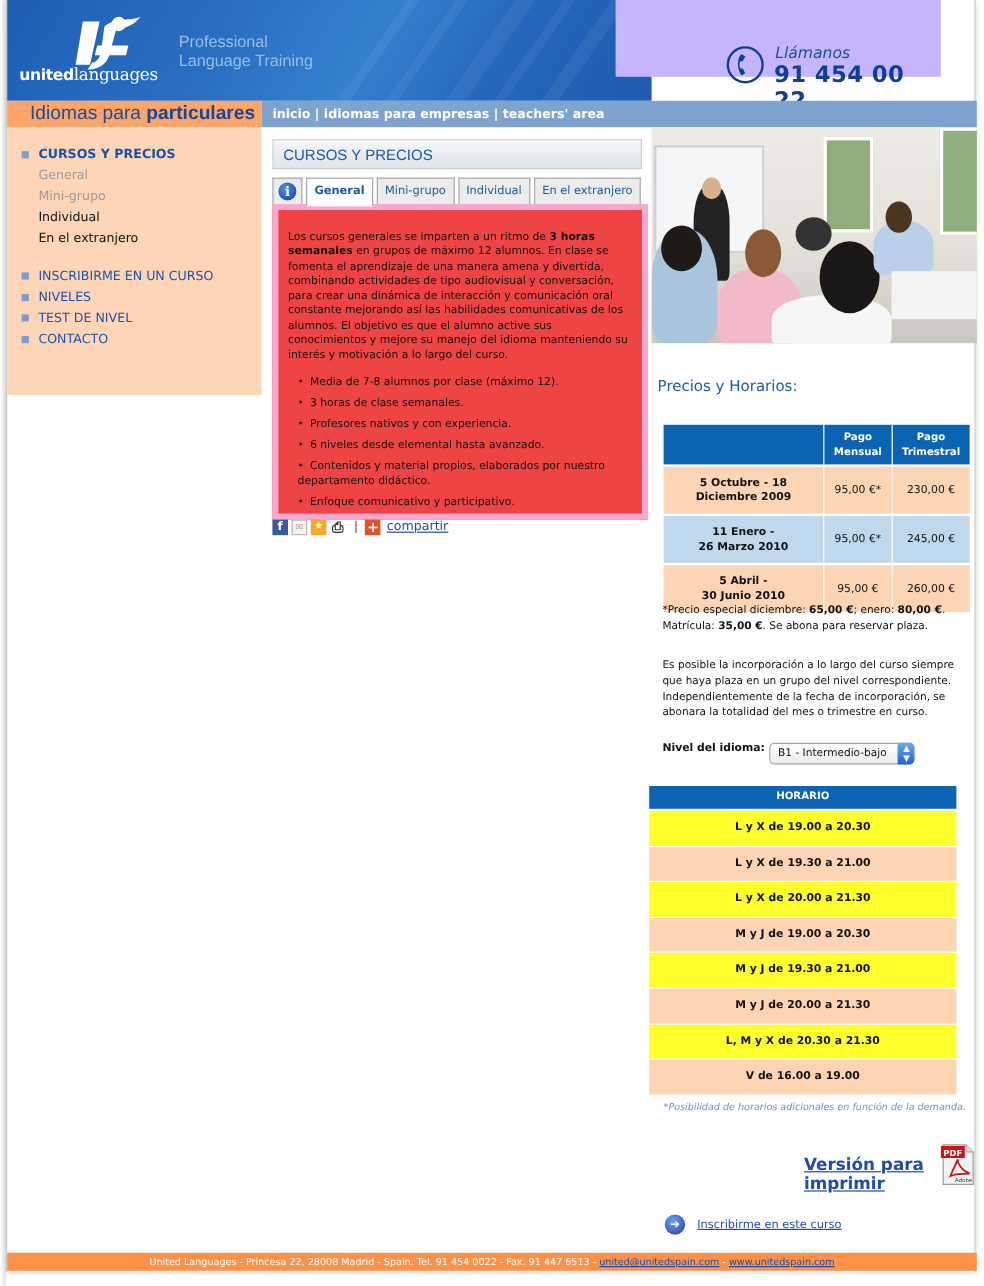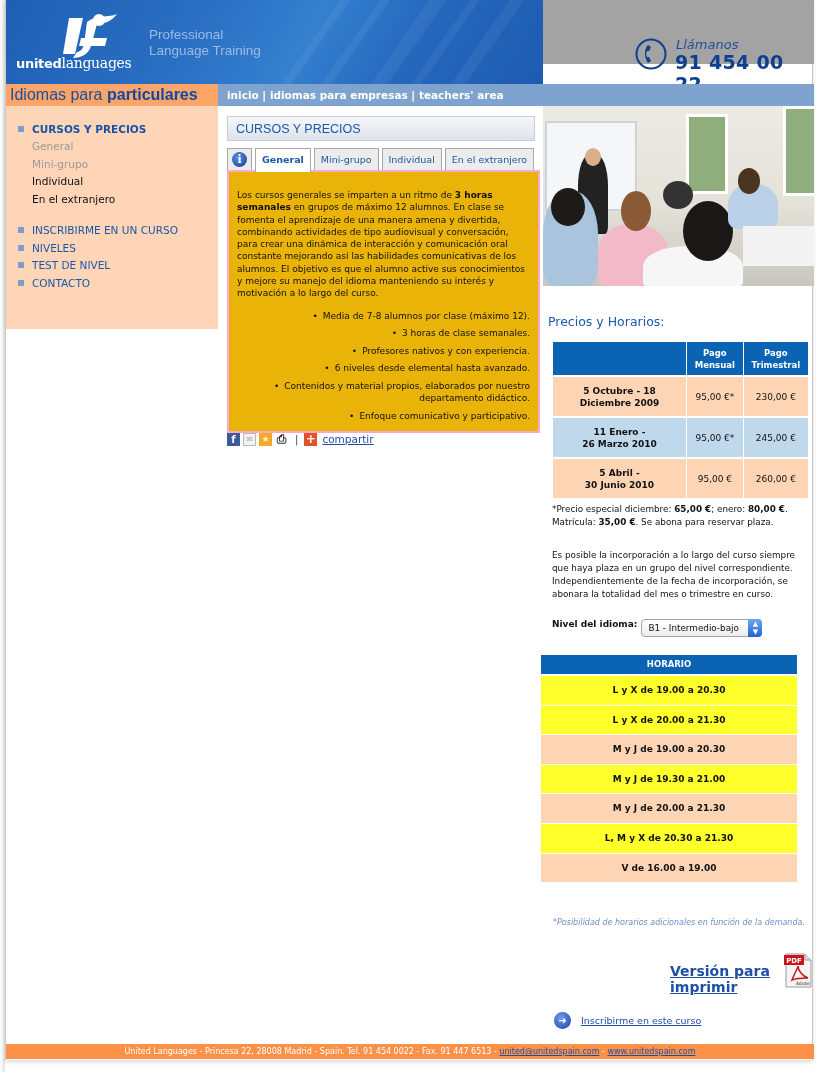--- a/index.html
+++ b/index.html
@@ -12,27 +12,27 @@
 
   
   .header-blue { position: absolute; left: 0; top: 0; width: 537px; height: 84px;
      background: linear-gradient(120deg, #1e5fb4 0%, #2a6fc3 35%, #3580cf 55%, #2467bd 75%, #1d5bb0 100%); overflow: hidden; }
   .header-blue .streak { position: absolute; top: -20px; width: 8px; height: 140px; background: rgba(255,255,255,0.06); transform: rotate(35deg); }
   .logo-mark { position: absolute; left: 55px; top: 12px; width: 60px; height: 48px; }
   .logo-text { position: absolute; left: 10px; top: 55px; color: #fff; font-family: "DejaVu Serif", serif; font-size: 14px; letter-spacing: -0.3px; }
   .logo-text b { font-family: "DejaVu Sans", sans-serif; font-weight: bold; font-size: 13px; }
   .tagline { position: absolute; left: 143px; top: 27px; color: #9cbde3; font-family: "Liberation Sans", sans-serif; font-size: 13.5px; line-height: 16px; }
 
-  .phone-area { position: absolute; left: 537px; top: 0; width: 271px; height: 64px; background: #a3a3a3; }
+  .phone-area { position: absolute; left: 507px; top: 0; width: 271px; height: 64px; background: #c4b5fd; }
   .phone-icon { position: absolute; left: 92px; top: 38px; width: 32px; height: 32px; }
   .phone-label { position: absolute; left: 133px; top: 37px; color: #1d4f9c; font-style: italic; font-size: 13px; }
   .phone-number { position: absolute; left: 132px; top: 51px; color: #0f3f91; font-weight: bold; font-size: 19px; letter-spacing: 0.3px; }
 
   
-  .section-title { position: absolute; left: 0; top: 84px; width: 212px; height: 22px; background: #fda468; padding-left: 4px;
+  .section-title { position: absolute; left: 0; top: 84px; width: 212px; height: 22px; background: #fda468; padding-left: 19px;
      color: #1a4f9c; font-family: "Liberation Sans", sans-serif; font-size: 16px; line-height: 22px; }
   .section-title b { color: #1248a0; }
   .topnav { position: absolute; left: 212px; top: 84px; width: 596px; height: 22px; background: #7fa3cf; padding-left: 9px;
      color: #fff; font-weight: bold; font-size: 10.5px; line-height: 22px; }
   .topnav span { color: #fff; }
 
   
   .sidebar { position: absolute; left: 0; top: 106px; width: 212px; height: 223px; background: #fed5b6; padding-top: 14px; }
   .side-item { display: flex; align-items: center; height: 17.8px; padding-left: 12px; color: #1c56a8; font-size: 10.5px; }
   .side-item .bullet { width: 6px; height: 6px; background: #7e9dc8; margin-right: 8px; }
@@ -46,24 +46,24 @@
   .mid-title { position: absolute; left: 221px; top: 116px; width: 308px; height: 25px; border: 1px solid #c7cdd6;
      background: linear-gradient(#f5f7fa, #dde3ea); color: #1d58a6; font-family: "Liberation Sans", sans-serif; font-size: 12.5px;
      line-height: 24px; padding-left: 8px; }
   .tabs { position: absolute; left: 221px; top: 148px; height: 22px; display: flex; }
   .tab { height: 22px; border: 1px solid #a9a9a9; border-bottom: none; background: #ececec; margin-right: 3px;
      color: #1d58a6; font-size: 9.5px; line-height: 21px; padding: 0 6px; }
   .tab.info { width: 25px; padding: 0; display: flex; align-items: center; justify-content: center; }
   .tab.active { background: #fff; font-weight: bold; height: 24px; position: relative; z-index: 2; }
   .info-circle { width: 15px; height: 15px; border-radius: 50%; background: radial-gradient(circle at 40% 35%, #5d8fe0, #0b3b93);
      color: #fff; font-weight: bold; font-family: "DejaVu Serif", serif; font-size: 11px; text-align: center; line-height: 15px; }
-  .tabpanel { position: absolute; left: 221px; top: 170px; width: 313px; height: 263px; border: 2px solid #f9a8d4; background: #eab308;
+  .tabpanel { position: absolute; left: 221px; top: 170px; width: 313px; height: 263px; border: 5px solid #f9a8d4; background: #ef4444;
      padding: 17px 8px 0 8px; font-size: 9px; line-height: 12.3px; color: #111; }
   .tabpanel p { margin-bottom: 10px; }
-  .tabpanel ul { list-style: none; text-align: right; }
+  .tabpanel ul { list-style: none; }
   .tabpanel li { margin-bottom: 5.3px; padding-left: 8px; }
   .tabpanel li:before { content: "•"; margin-right: 5px; }
   .share { position: absolute; left: 221px; top: 432px; height: 14px; display: flex; align-items: center; font-size: 11px; }
   .share .ico { width: 13px; height: 13px; margin-right: 3px; display: inline-flex; align-items: center; justify-content: center;
      color: #fff; font-weight: bold; font-size: 10px; }
   .share .fb { background: #3b5a9c; }
   .share .mail { background: #f2f2f2; border: 1px solid #b8b8b8; color: #aaa; font-size: 8px; }
   .share .star { background: #f7a72a; color: #fff6c0; font-size: 9px; }
   .share .print { color: #333; font-size: 12px; background: none; }
   .share .sep { margin: 0 6px 0 4px; color: #444; font-size: 10px; }
@@ -72,21 +72,21 @@
 
   
   .photo { position: absolute; left: 537px; top: 106px; width: 271px; height: 180px; overflow: hidden;
      background: linear-gradient(180deg, #ecebe4 0%, #e4e2d8 55%, #c9c6be 100%); }
   .photo .wb { position: absolute; left: 2px; top: 15px; width: 92px; height: 90px; background: #f4f6f8; border: 2px solid #cfd3d8; }
   .photo .win1 { position: absolute; left: 143px; top: 8px; width: 42px; height: 80px; background: #8fae7c; border: 3px solid #fff; }
   .photo .win2 { position: absolute; left: 240px; top: 0; width: 35px; height: 90px; background: #8fb07e; border: 3px solid #fff; }
   .photo .p { position: absolute; border-radius: 45% 45% 20% 20%; }
 
   .pr-title { position: absolute; left: 542px; top: 314px; color: #1c5aa8; font-size: 12.5px; }
-  table.prices { position: absolute; left: 546px; top: 340px; width: 257px; border-collapse: separate; border-spacing: 1.5px 2px; font-size: 9px; }
+  table.prices { position: absolute; left: 546px; top: 352px; width: 257px; border-collapse: separate; border-spacing: 1.5px 2px; font-size: 9px; }
   table.prices th { background: #0a63b3; color: #fff; font-weight: bold; height: 33px; line-height: 12px; font-size: 8.5px; }
   table.prices td { text-align: center; height: 39px; line-height: 12px; }
   table.prices td.d { font-weight: bold; width: 133px; }
   .row-o td { background: #fdd5b5; }
   .row-b td { background: #c0d8ec; }
 
   .note1 { position: absolute; left: 546px; top: 503px; width: 262px; font-size: 8.8px; line-height: 13px; color: #111; }
   .note2 { position: absolute; left: 546px; top: 549px; width: 262px; font-size: 8.8px; line-height: 13px; color: #111; }
   .level { position: absolute; left: 546px; top: 619px; display: flex; align-items: flex-start; font-size: 9px; }
   .level b { margin-right: 4px; }
@@ -277,20 +277,21 @@
     <b>Nivel del idioma:</b>
     <div class="select">
       <span>B1 - Intermedio-bajo</span>
       <div class="arrows">▲<br>▼</div>
     </div>
   </div>
 
   <div class="horario">
     <div class="hdr">HORARIO</div>
     <div class="row y">L y X de 19.00 a 20.30</div>
+    <div class="row o">L y X de 19.30 a 21.00</div>
     <div class="row y">L y X de 20.00 a 21.30</div>
     <div class="row o">M y J de 19.00 a 20.30</div>
     <div class="row y">M y J de 19.30 a 21.00</div>
     <div class="row o">M y J de 20.00 a 21.30</div>
     <div class="row y">L, M y X de 20.30 a 21.30</div>
     <div class="row o">V de 16.00 a 19.00</div>
   </div>
   <div class="horario-note">*Posibilidad de horarios adicionales en función de la demanda.</div>
 
   <a class="print-link">Versión para imprimir</a>

